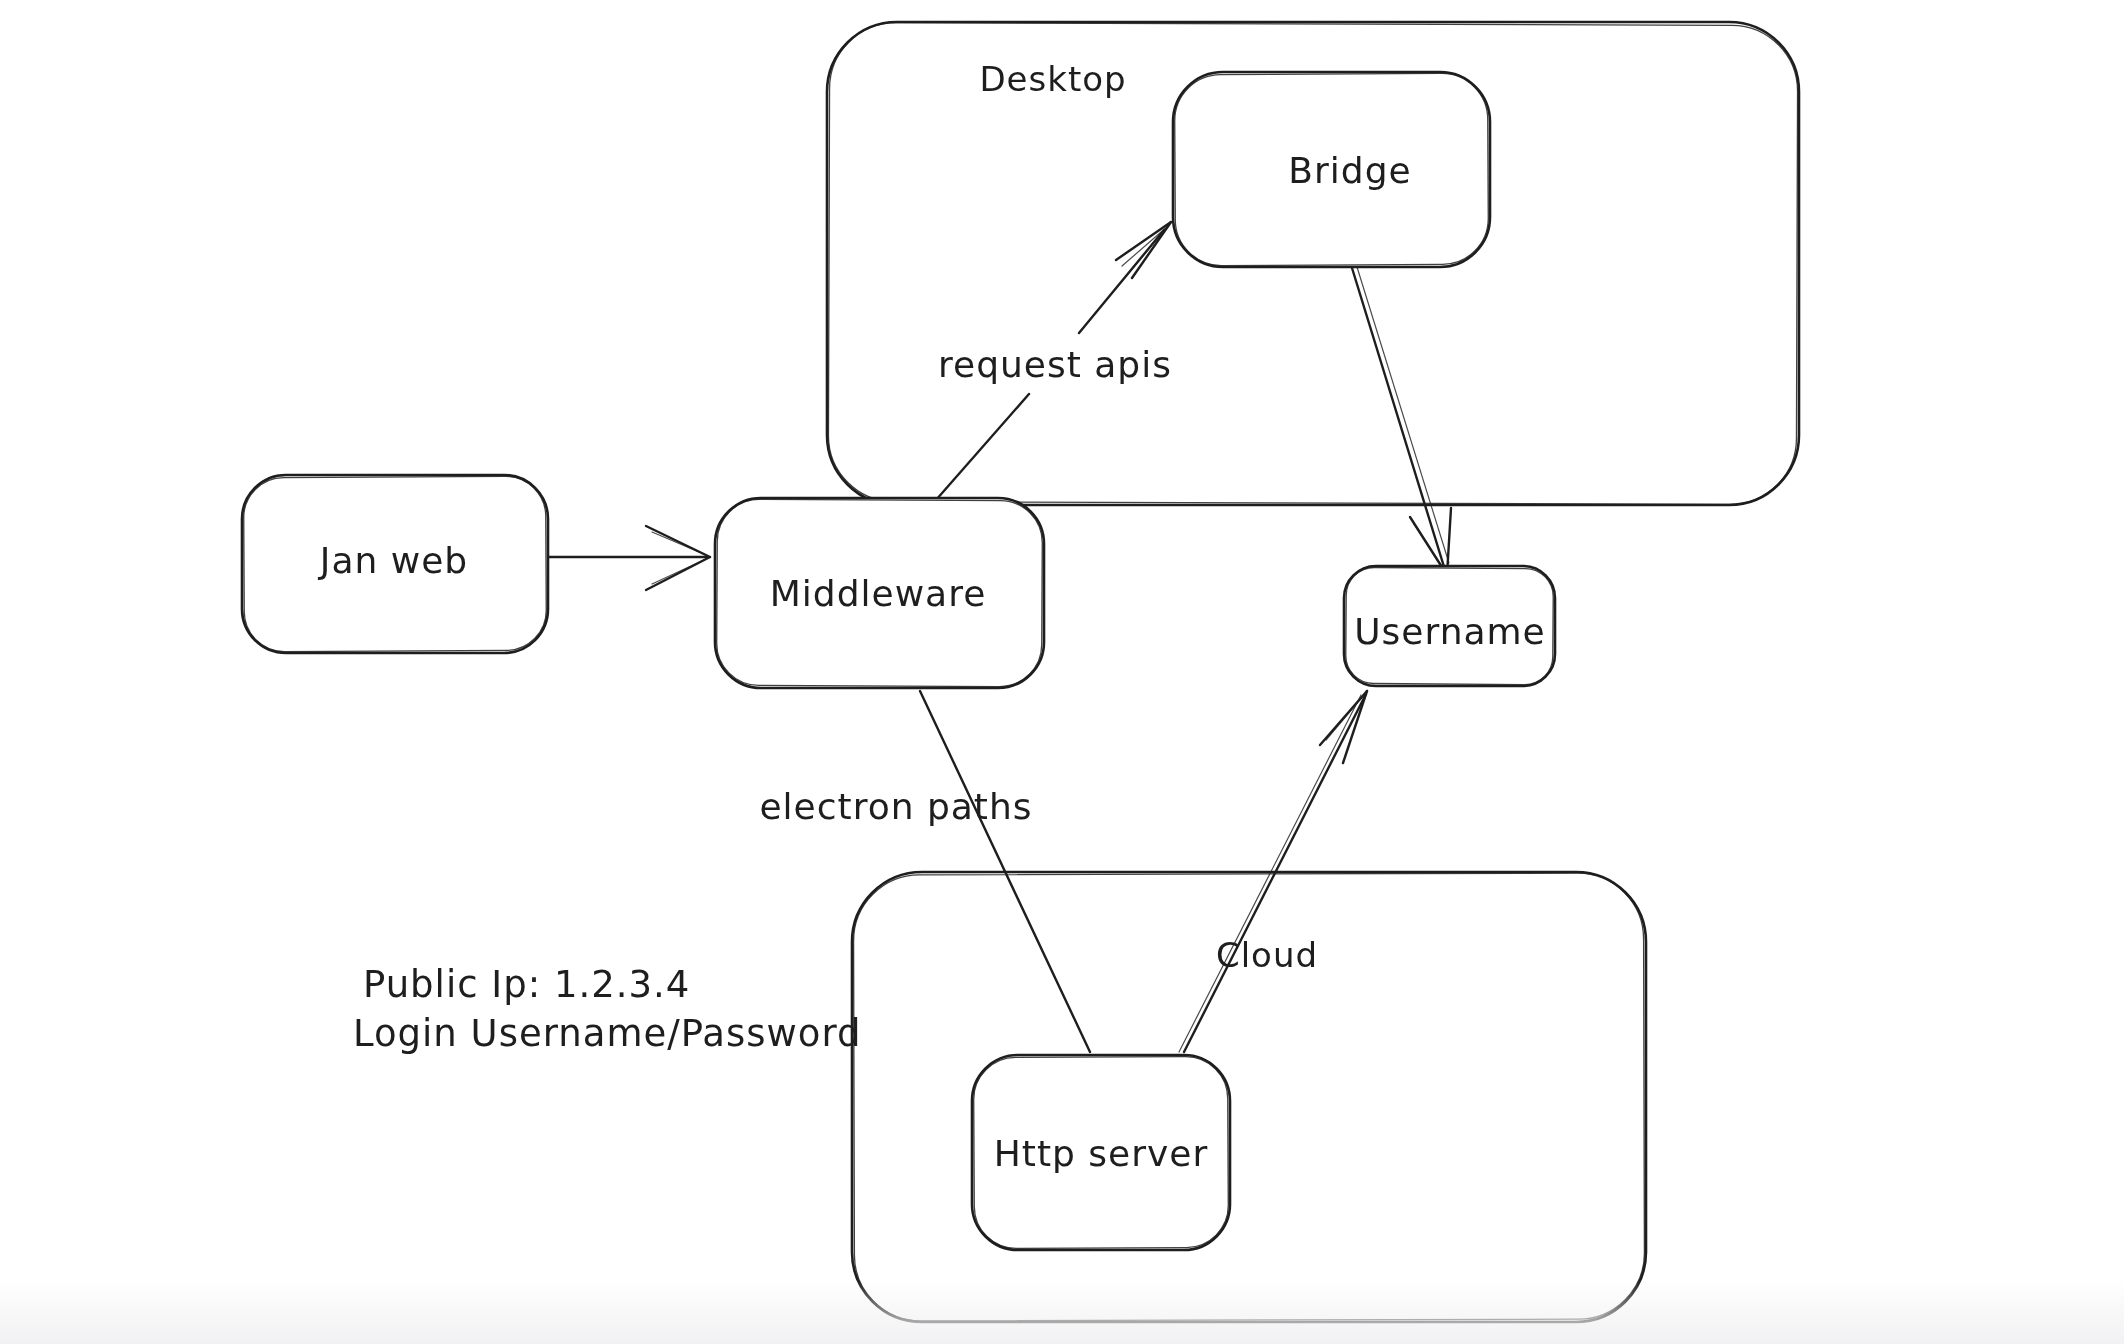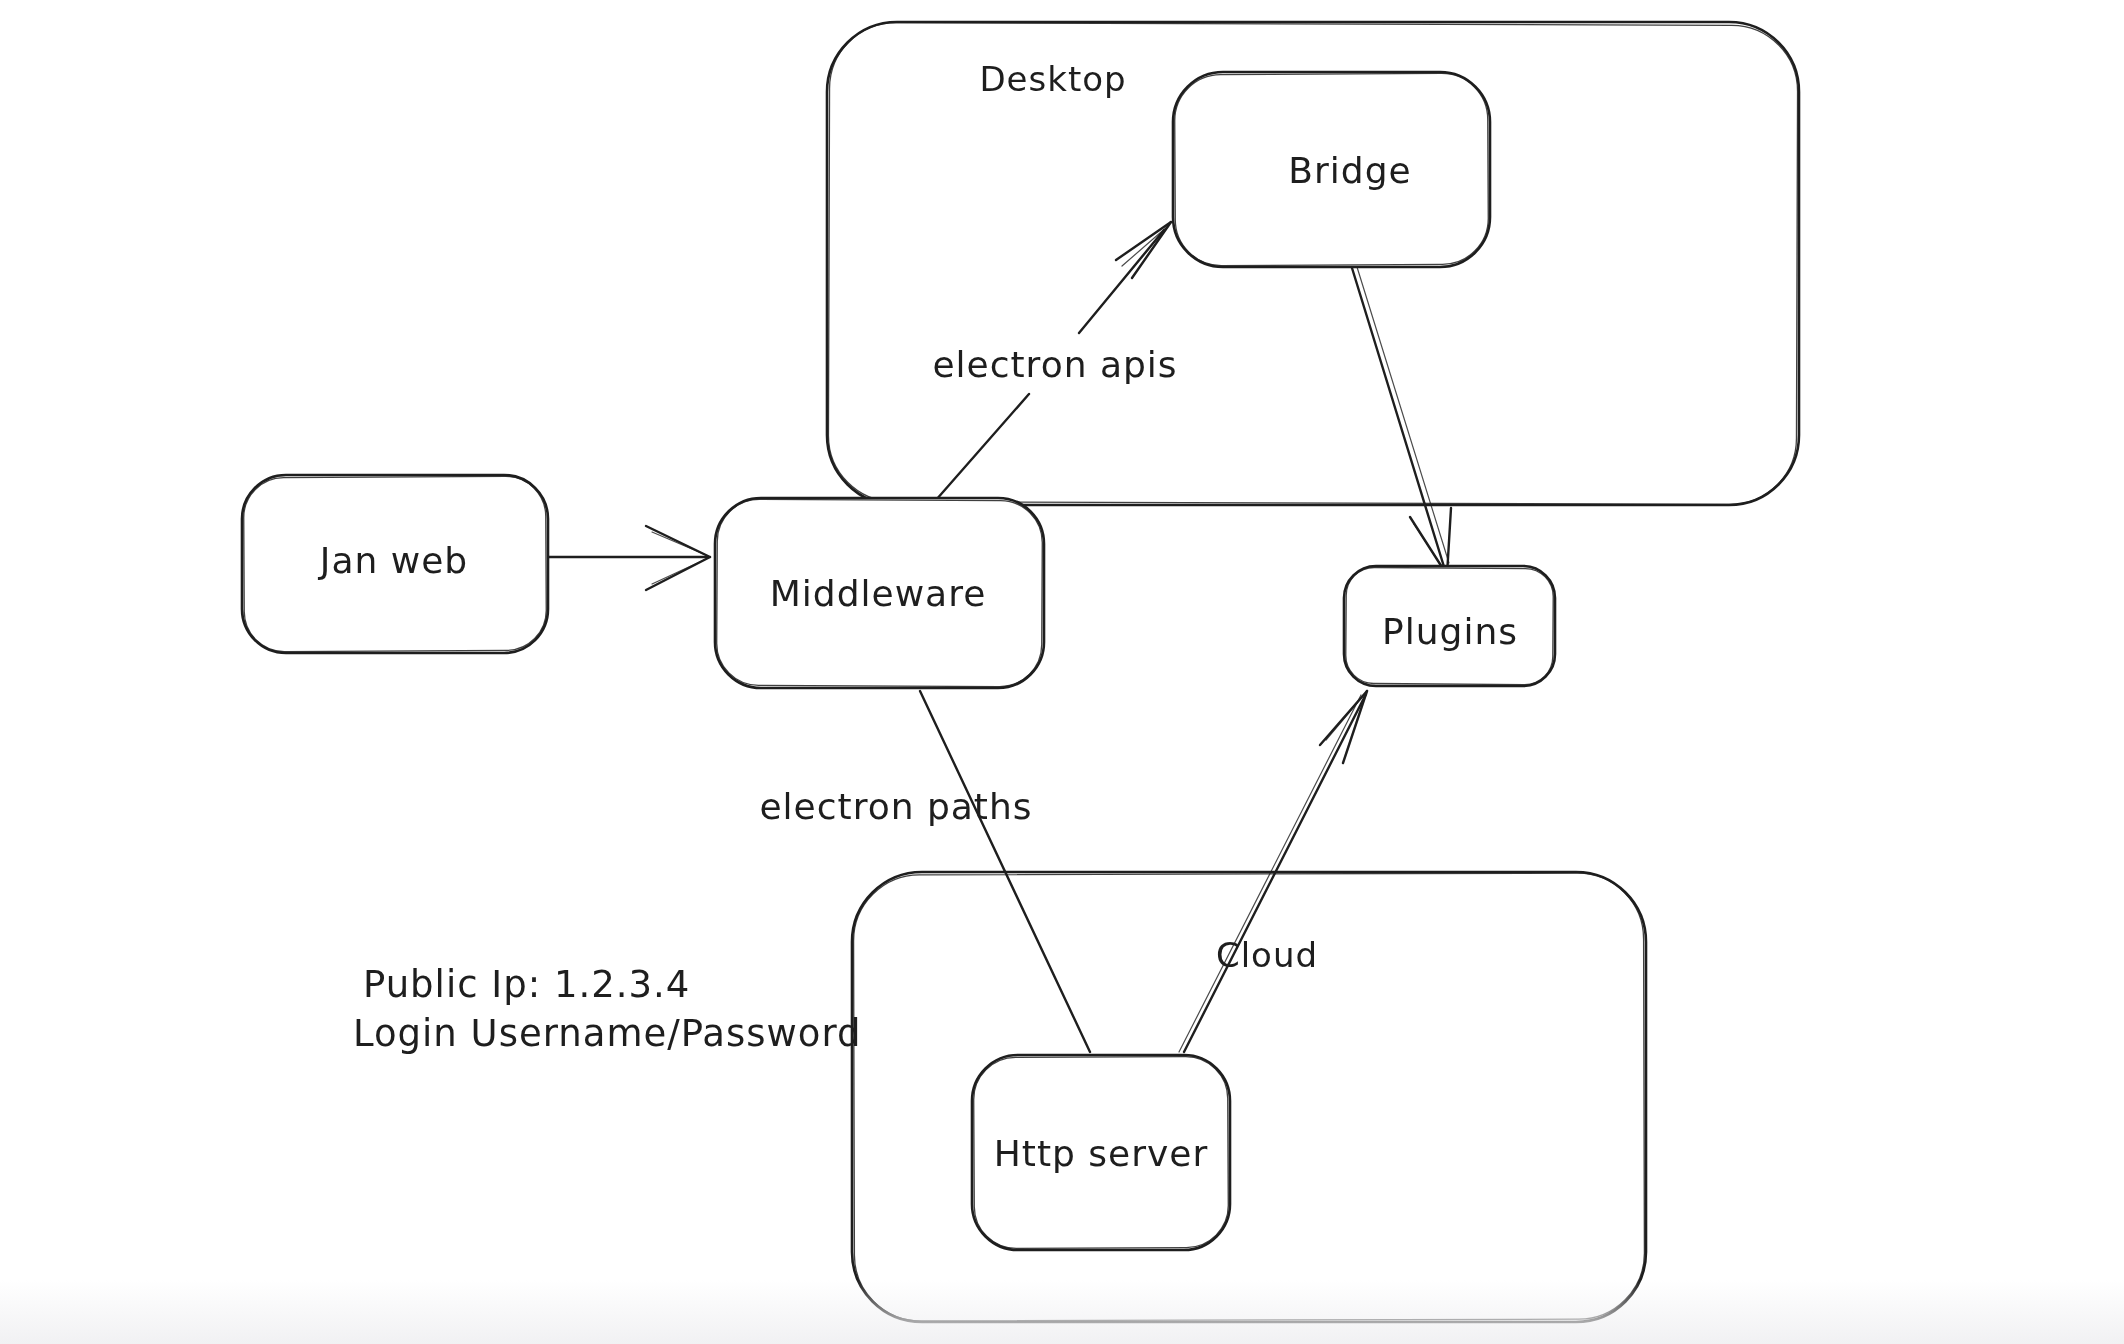--- a/index.html
+++ b/index.html
@@ -125,25 +125,25 @@
   <div class="label container-label" style="left:1053px; top:79px;">Desktop</div>
 
   <div class="label container-label" style="left:1267px; top:955px;">Cloud</div>
 
   <div class="label" style="left:394px; top:560px;">Jan web</div>
 
   <div class="label" style="left:878px; top:593px;">Middleware</div>
 
   <div class="label" style="left:1331px; top:170px;margin-left:19px;">Bridge</div>
 
-  <div class="label" style="left:1450px; top:631px;">Plugins</div>
+  <div class="label" style="left:1450px; top:631px;">Username</div>
 
   <div class="label" style="left:1101px; top:1153px;">Http server</div>
 
-  <div class="label" style="left:1055px; top:364px;">electron apis</div>
+  <div class="label" style="left:1055px; top:364px;">request apis</div>
 
   <div class="label" style="left:896px; top:806px;">electron paths</div>
 
   <div class="note-line" style="left:363px; top:963px;">Public Ip: 1.2.3.4</div>
 
   <div class="note-line" style="left:353px; top:1012px;">Login Username/Password</div>
 
   <div id="bottom-fade"></div>
 </div>
 

